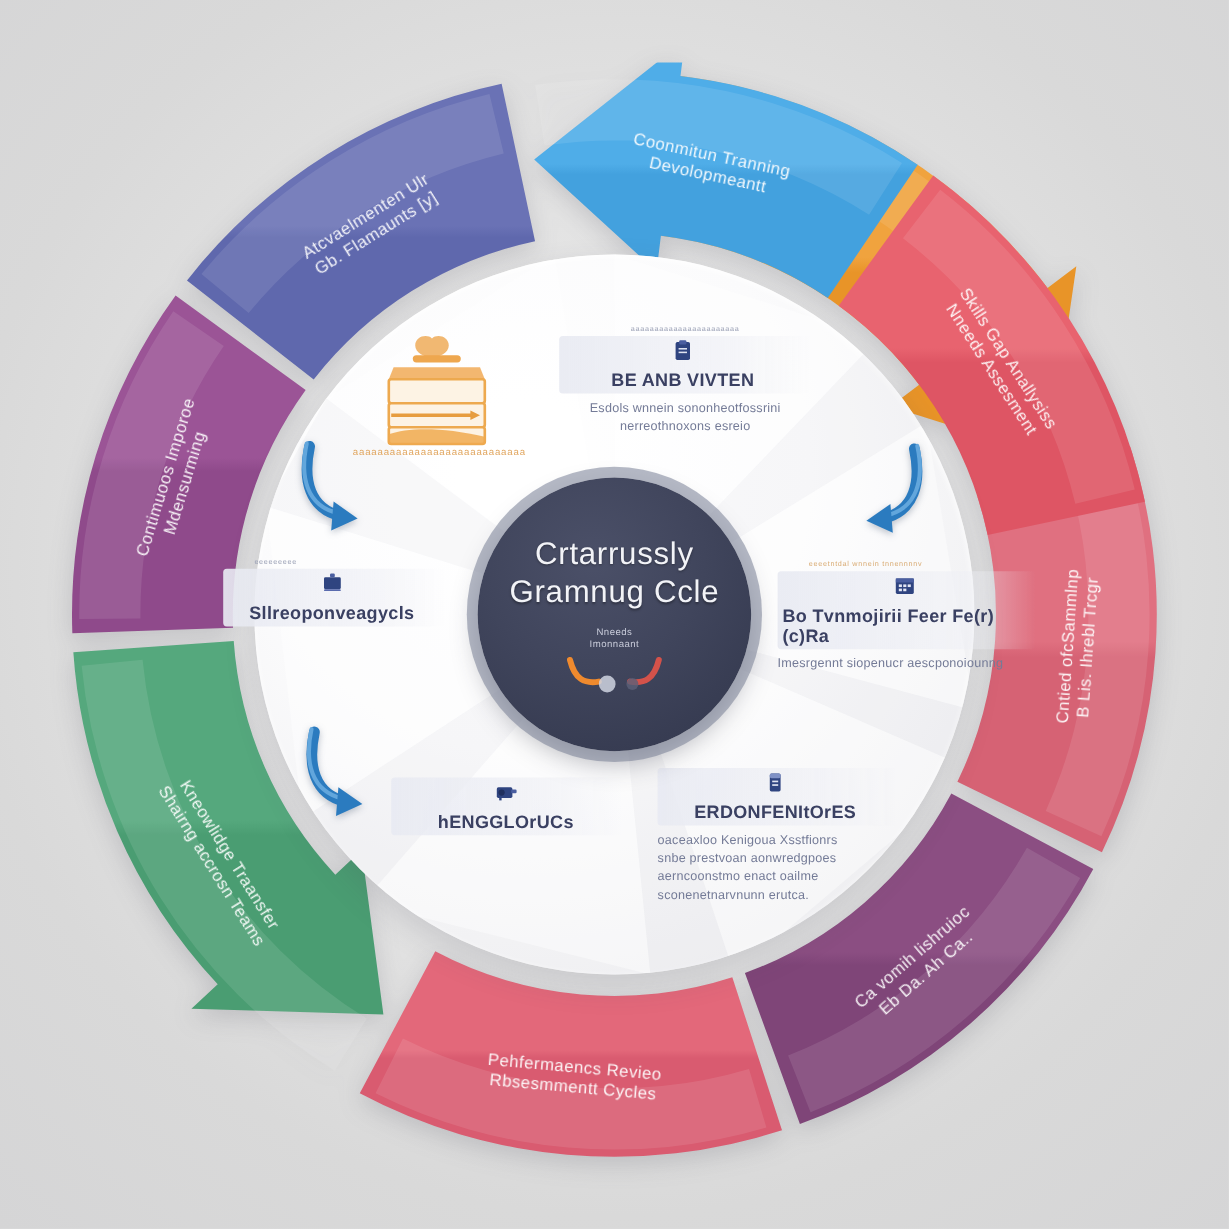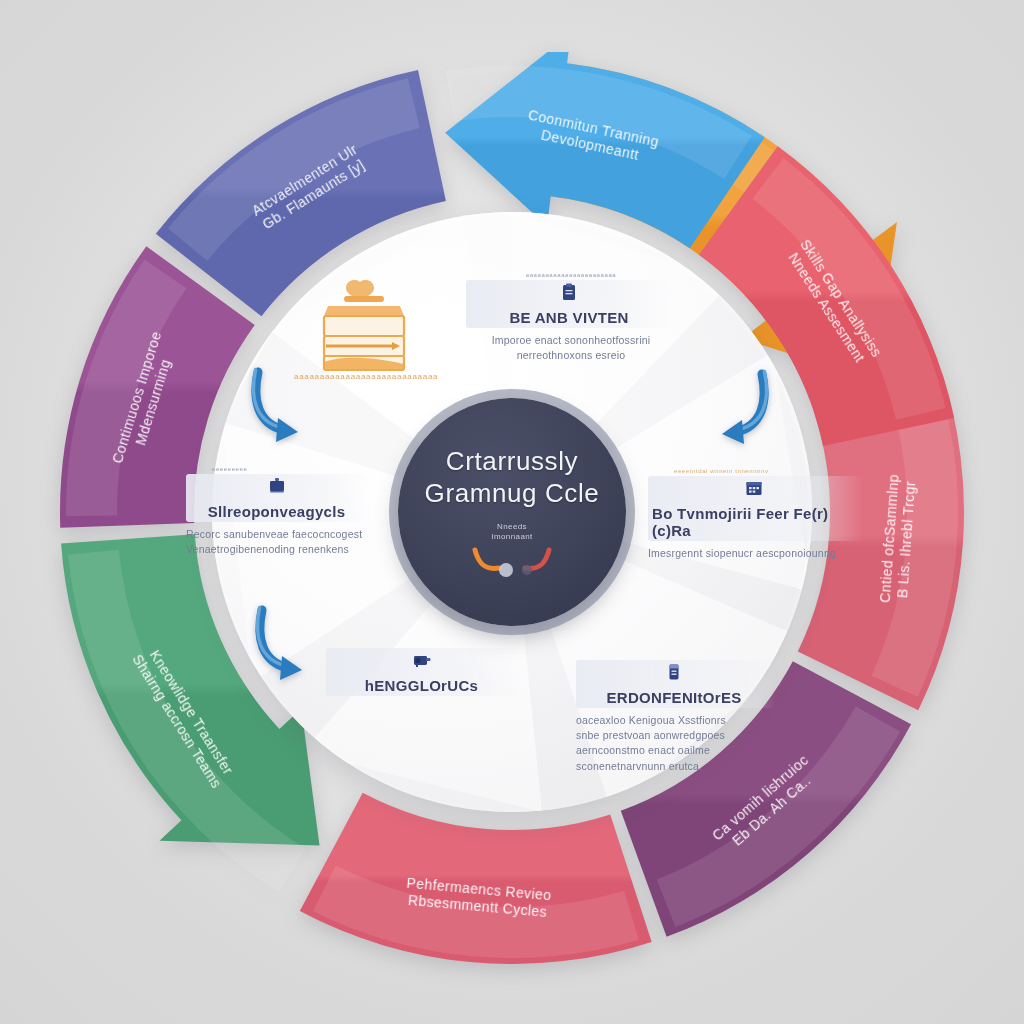--- a/index.html
+++ b/index.html
@@ -85,21 +85,21 @@
   }
   .mini-icon{width:20px;height:20px;flex:0 0 20px;}
 
   
   #card-top      {left:466px;top:272px;width:210px;text-align:center;}
   #card-top .card-head{justify-content:center;}
   #card-top .micro{margin-left:0;text-align:center;}
   #card-left     {left:186px;top:466px;width:185px;}
   #card-right    {left:648px;top:468px;width:215px;}
   #card-botleft  {left:326px;top:648px;width:195px;}
-  #card-botright {left:548px;top:660px;width:200px;margin-left:28px;}
+  #card-botright {left:548px;top:640px;width:200px;}
 
   
   .cake{position:absolute;left:300px;top:276px;width:128px;height:112px;filter:blur(.3px);}
   .cake-cap{
     position:absolute;left:294px;top:372px;width:140px;text-align:center;
     font-size:8px;letter-spacing:.7px;color:#e0a45c;filter:blur(.55px);
   }
 
   
   .curve{position:absolute;width:92px;height:86px;filter:drop-shadow(0 2px 3px rgba(40,60,90,.3));}
@@ -287,38 +287,34 @@
     <div class="card-head">
       <svg class="mini-icon" viewBox="0 0 20 20">
         <rect x="4" y="3" width="12" height="15" rx="1.5" fill="#2f4480"></rect>
         <rect x="7" y="1.5" width="6" height="3.5" rx="1" fill="#4a5ea0"></rect>
         <rect x="6.5" y="8" width="7" height="1.3" fill="#dfe3f0"></rect>
         <rect x="6.5" y="11" width="7" height="1.3" fill="#dfe3f0"></rect>
       </svg>
       <span class="ttl">BE ANB VIVTEN</span>
     </div>
     <div class="body">
-      <div>Imporoe enact sononheotfossrini</div>
+      <div>Esdols wnnein sononheotfossrini</div>
       <div>nerreothnoxons esreio</div>
     </div>
   </div>
 
   <div class="card" id="card-left">
     <div class="micro">eeeeeeeee</div>
     <div class="card-head">
       <svg class="mini-icon" viewBox="0 0 20 20">
         <rect x="3" y="5" width="14" height="10" rx="1.2" fill="#2f4480"></rect>
         <rect x="8" y="2" width="4" height="3" rx="1" fill="#4a5ea0"></rect>
         <rect x="3" y="15" width="14" height="1.6" rx="0.8" fill="#5a6bae"></rect>
       </svg>
       <span class="ttl">Sllreoponveagycls</span>
-    </div>
-    <div class="body">
-      <div>Recorc sanubenveae faecocncogest</div>
-      <div>Venaetrogibenenoding renenkens</div>
     </div>
   </div>
 
   <div class="card" id="card-right">
     <div class="micro" style="color:#d9b municipal;color:#d9ab73">eeeetntdal wnnein tnnennnnv</div>
     <div class="card-head">
       <svg class="mini-icon" viewBox="0 0 20 20">
         <rect x="2.5" y="4" width="15" height="13" rx="1.2" fill="#2f4480"></rect>
         <rect x="2.5" y="4" width="15" height="3.4" fill="#4a5ea0"></rect>
         <g fill="#e3e7f4">

